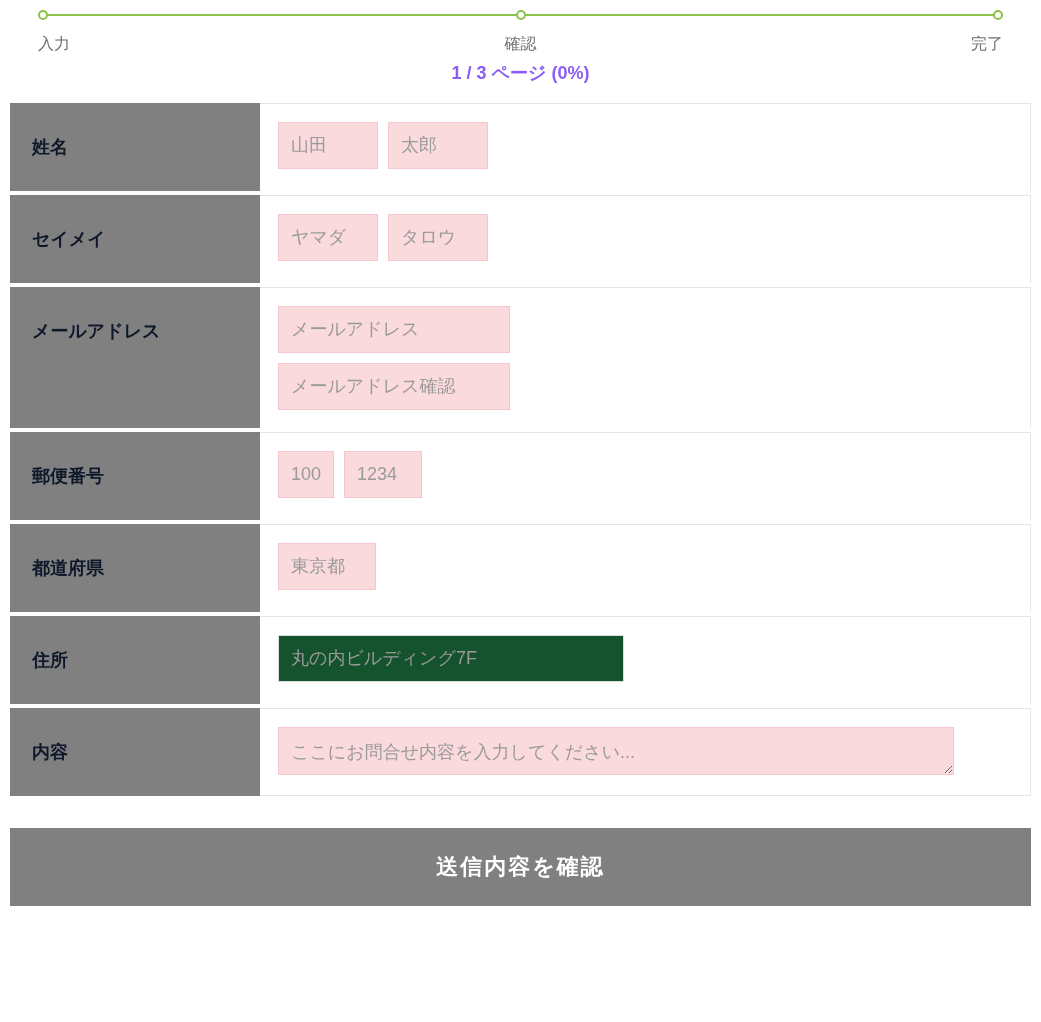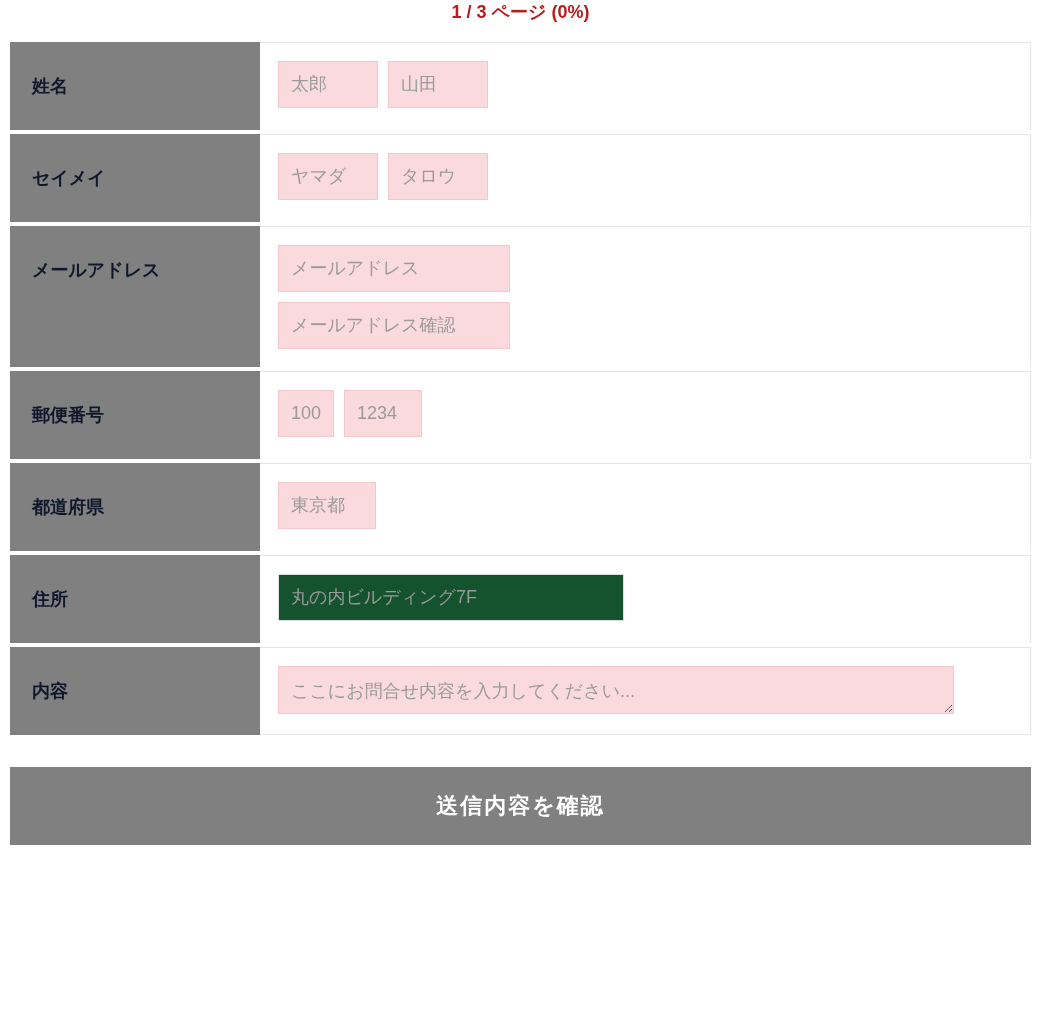--- a/index.html
+++ b/index.html
@@ -48,21 +48,21 @@
     margin-bottom: 14px;
     position: relative;
     z-index: 2;
   }
   .progress-step.mid { align-items: center; }
   .progress-step.left { align-items: flex-start; }
   .progress-step.right { align-items: flex-end; }
   .page-indicator {
     text-align: center;
     font-size: 18px;
-    color: #b91c1c;
+    color: #8b5cf6;
     font-weight: 600;
     margin-bottom: 18px;
   }
   
   .form {
     width: 100%;
   }
   .row {
     display: flex;
     border-bottom: 4px solid #fff;
@@ -127,29 +127,46 @@
     border: none;
     cursor: pointer;
     text-align: center;
   }
 </style>
 </head>
 <body>
 
 <div class="container">
 
+  <div class="progress-wrap">
+    <div class="progress-line"></div>
+    <div class="progress-steps">
+      <div class="progress-step left">
+        <span class="dot"></span>
+        <span>入力</span>
+      </div>
+      <div class="progress-step mid">
+        <span class="dot"></span>
+        <span>確認</span>
+      </div>
+      <div class="progress-step right">
+        <span class="dot"></span>
+        <span>完了</span>
+      </div>
+    </div>
+  </div>
   <div class="page-indicator">1 / 3 ページ (0%)</div>
 
   <div class="form">
 
     <div class="row">
       <div class="label-cell">姓名</div>
       <div class="input-cell">
+        <input type="text" class="required w-name" placeholder="山田" style="">
         <input type="text" class="required w-name" placeholder="太郎" style="">
-        <input type="text" class="required w-name" placeholder="山田" style="">
       </div>
     </div>
 
     <div class="row">
       <div class="label-cell">セイメイ</div>
       <div class="input-cell">
         <input type="text" class="required w-name" placeholder="ヤマダ" style="">
         <input type="text" class="required w-name" placeholder="タロウ" style="">
       </div>
     </div>

